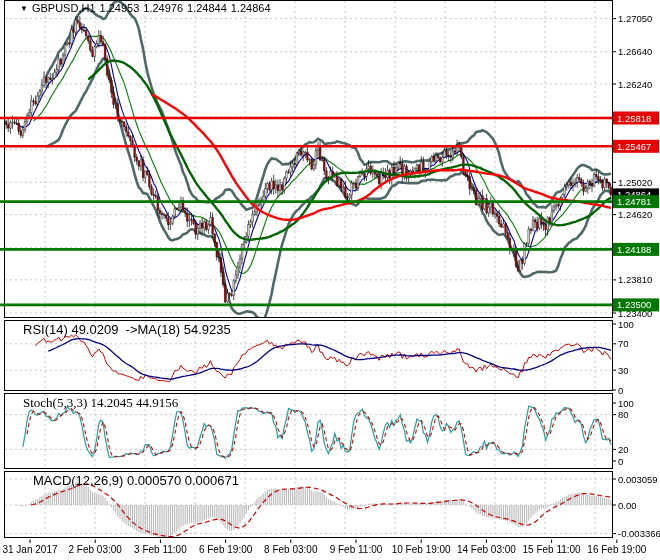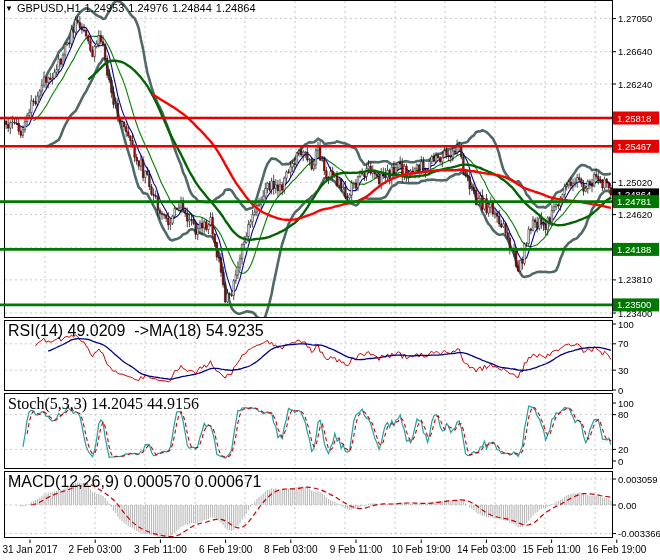--- a/index.html
+++ b/index.html
@@ -1,23 +1,23 @@
 <!DOCTYPE html>
 <html><head>
 <meta charset="utf-8">
 <style>
   html,body{margin:0;padding:0;background:#fff;}
   #window{position:relative;width:660px;height:560px;background:#fff;overflow:hidden;
           font-family:"Liberation Sans",sans-serif;}
   #chart-svg{position:absolute;left:0;top:0;}
-  .overlay-label{position:absolute;color:#000;font-size:11px;white-space:pre;}
+  .overlay-label{position:absolute;color:#000;font-size:11px;white-space:pre;margin-left:15px;}
   #chart-title{left:5px;top:2px;font-size:11px;}
   #chart-title .dd{font-size:8px;vertical-align:1px;margin-right:4px;}
   #chart-title span{margin-right:4px;}
-  .ind-label{font-size:16px;}
+  .ind-label{font-size:13px;}
 </style>
 </head>
 <body>
 
 <div id="window">
   <svg id="chart-svg" width="660" height="560">
       <defs>
         <clipPath id="cm">
           <rect x="5" y="1" width="607" height="316"></rect>
         </clipPath>
@@ -207,14 +207,14 @@
         <text x="551.6" y="553" text-anchor="middle" font-size="10" font-family="Liberation Sans,sans-serif" fill="#000000">15 Feb 11:00</text>
         <line x1="616.8000000000001" y1="539.5" x2="616.8000000000001" y2="543" stroke="#000"></line>
         <text x="616.8000000000001" y="553" text-anchor="middle" font-size="10" font-family="Liberation Sans,sans-serif" fill="#000000">16 Feb 19:00</text>
       </g>
     </svg>
 
   <div id="chart-title" class="overlay-label"><span class="dd">▼</span><span>GBPUSD,H1</span><span>1.24953</span><span>1.24976</span><span>1.24844</span><span>1.24864</span></div>
 
   <div class="overlay-label ind-label" style="left:8px;top:322px;">RSI(14) 49.0209  -&gt;MA(18) 54.9235</div>
   <div class="overlay-label ind-label" style="left:8px;top:395px;font-family:Liberation Serif, serif;">Stoch(5,3,3) 14.2045 44.9156</div>
-  <div class="overlay-label ind-label" style="left:8px;top:473px;">MACD(12,26,9) 0.000570 0.000671</div>
+  <div class="overlay-label ind-label" style="left:18px;top:473px;">MACD(12,26,9) 0.000570 0.000671</div>
 </div>
 
 </body></html>

